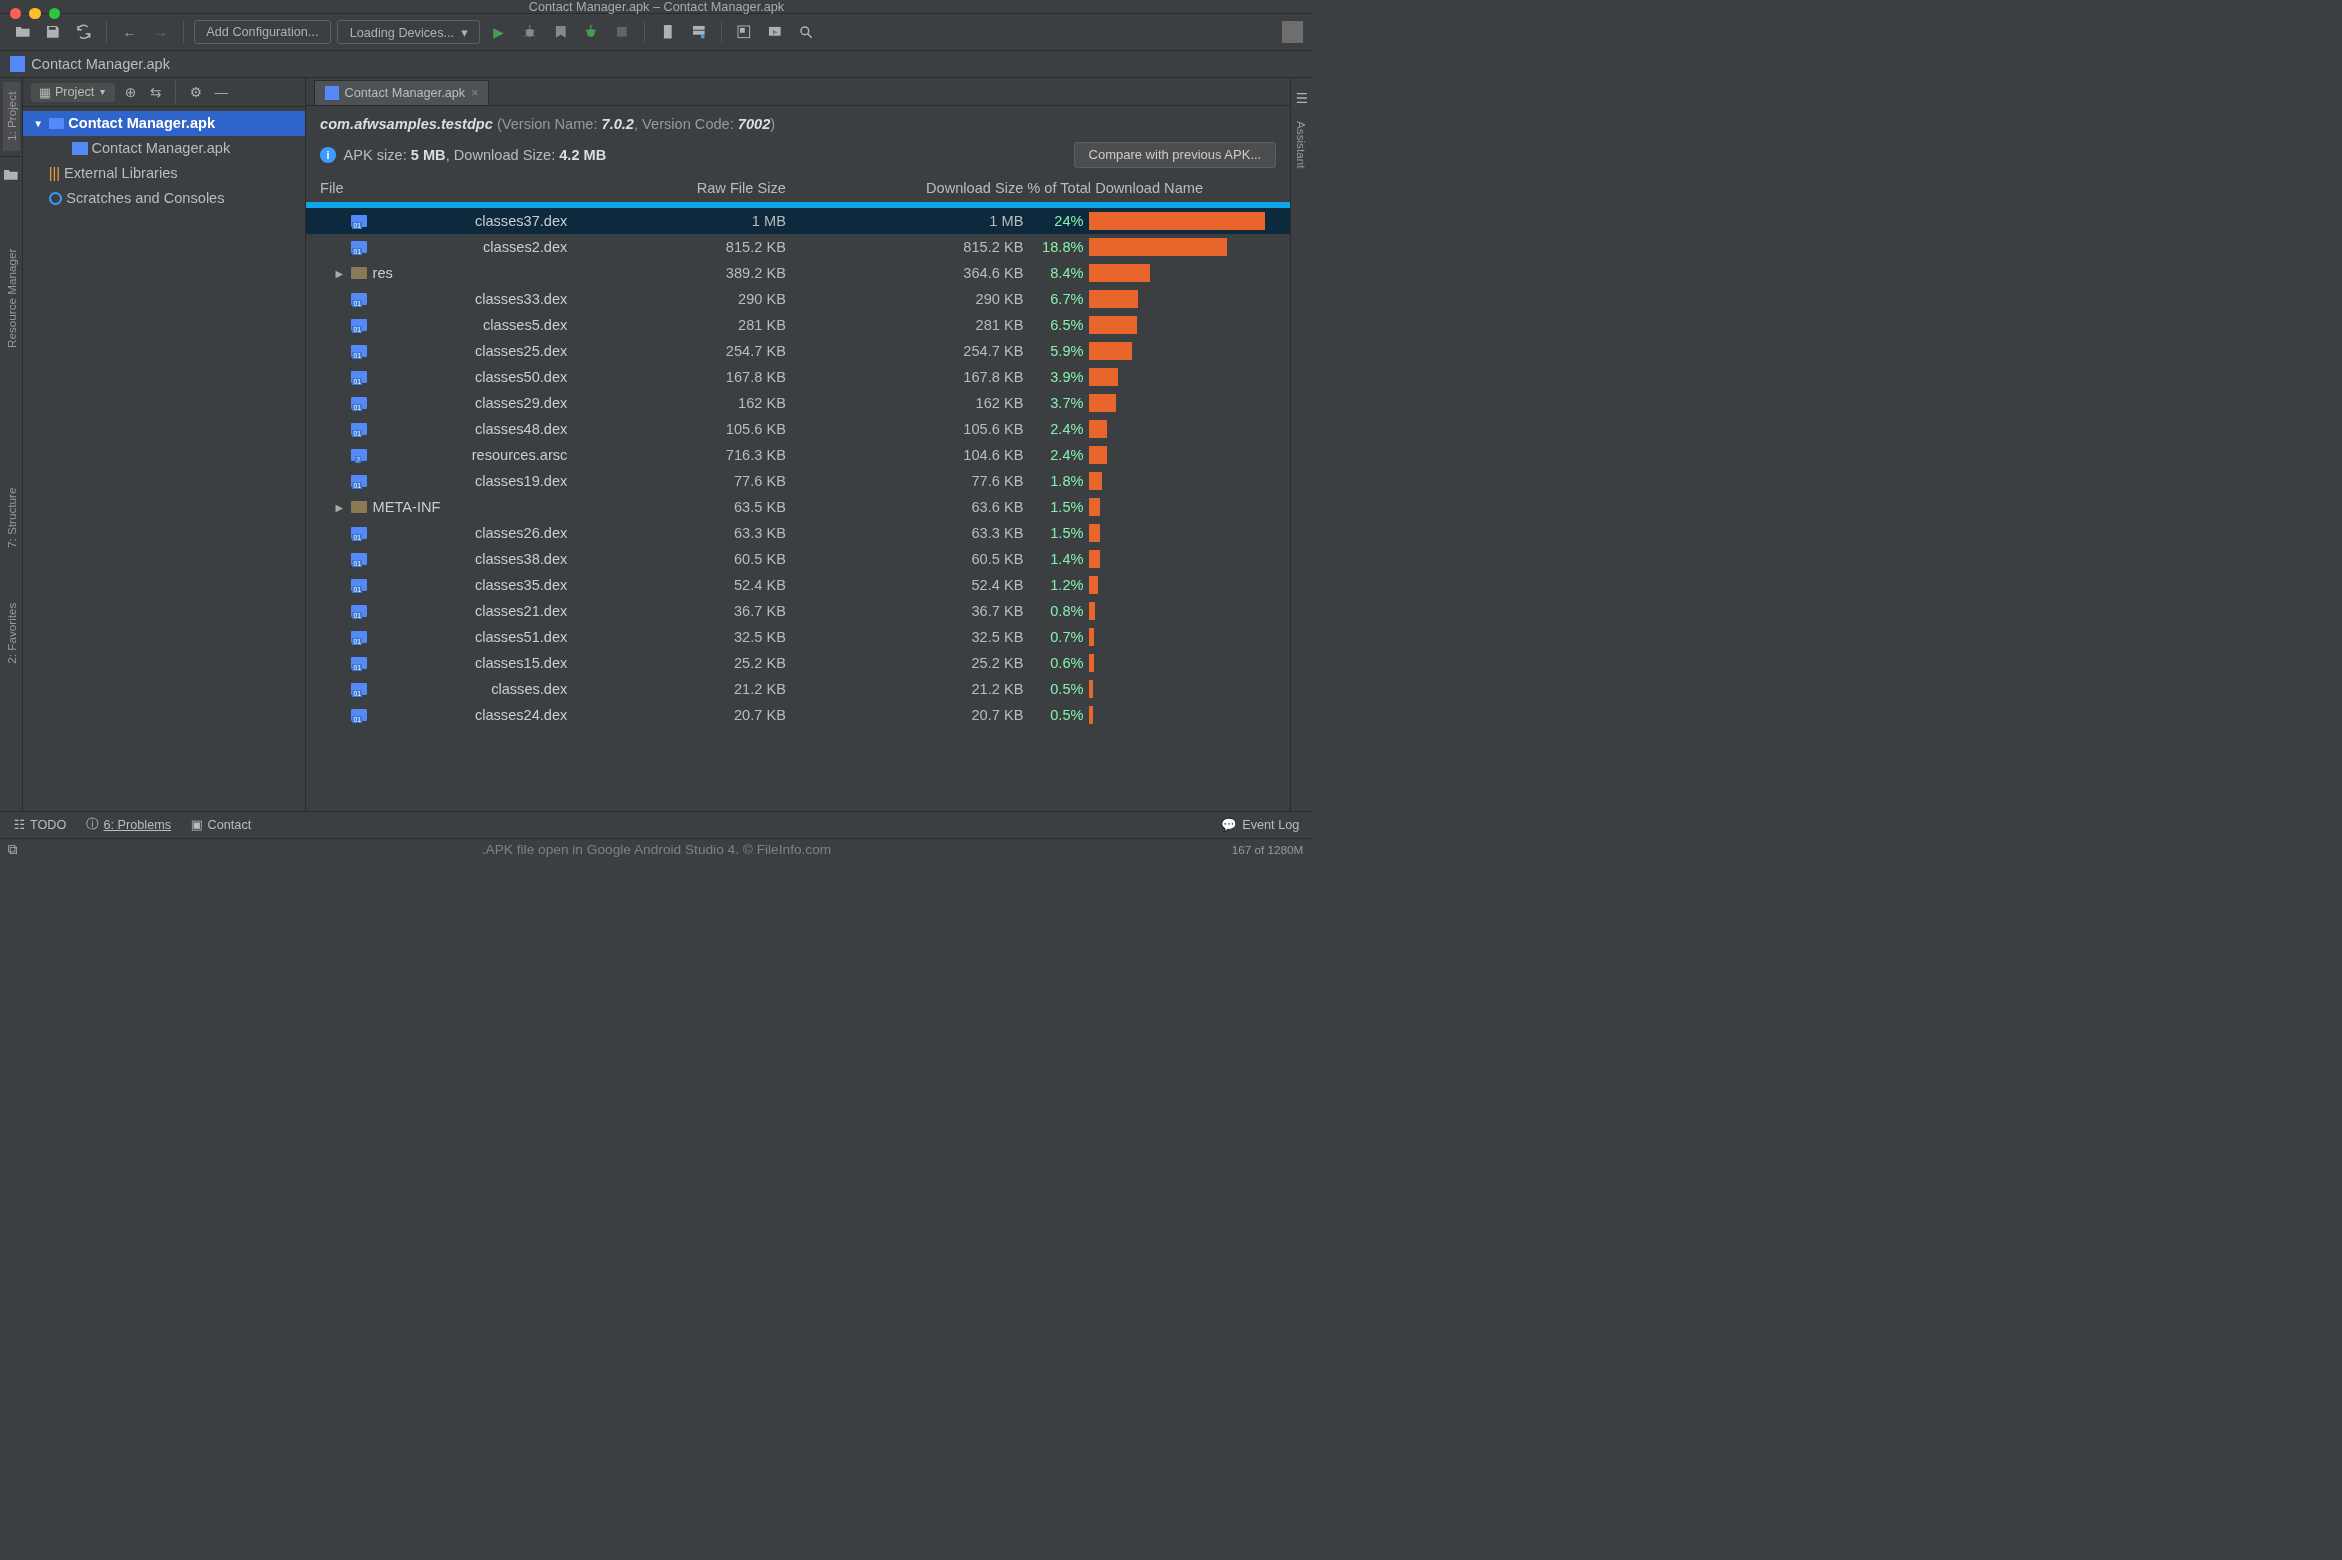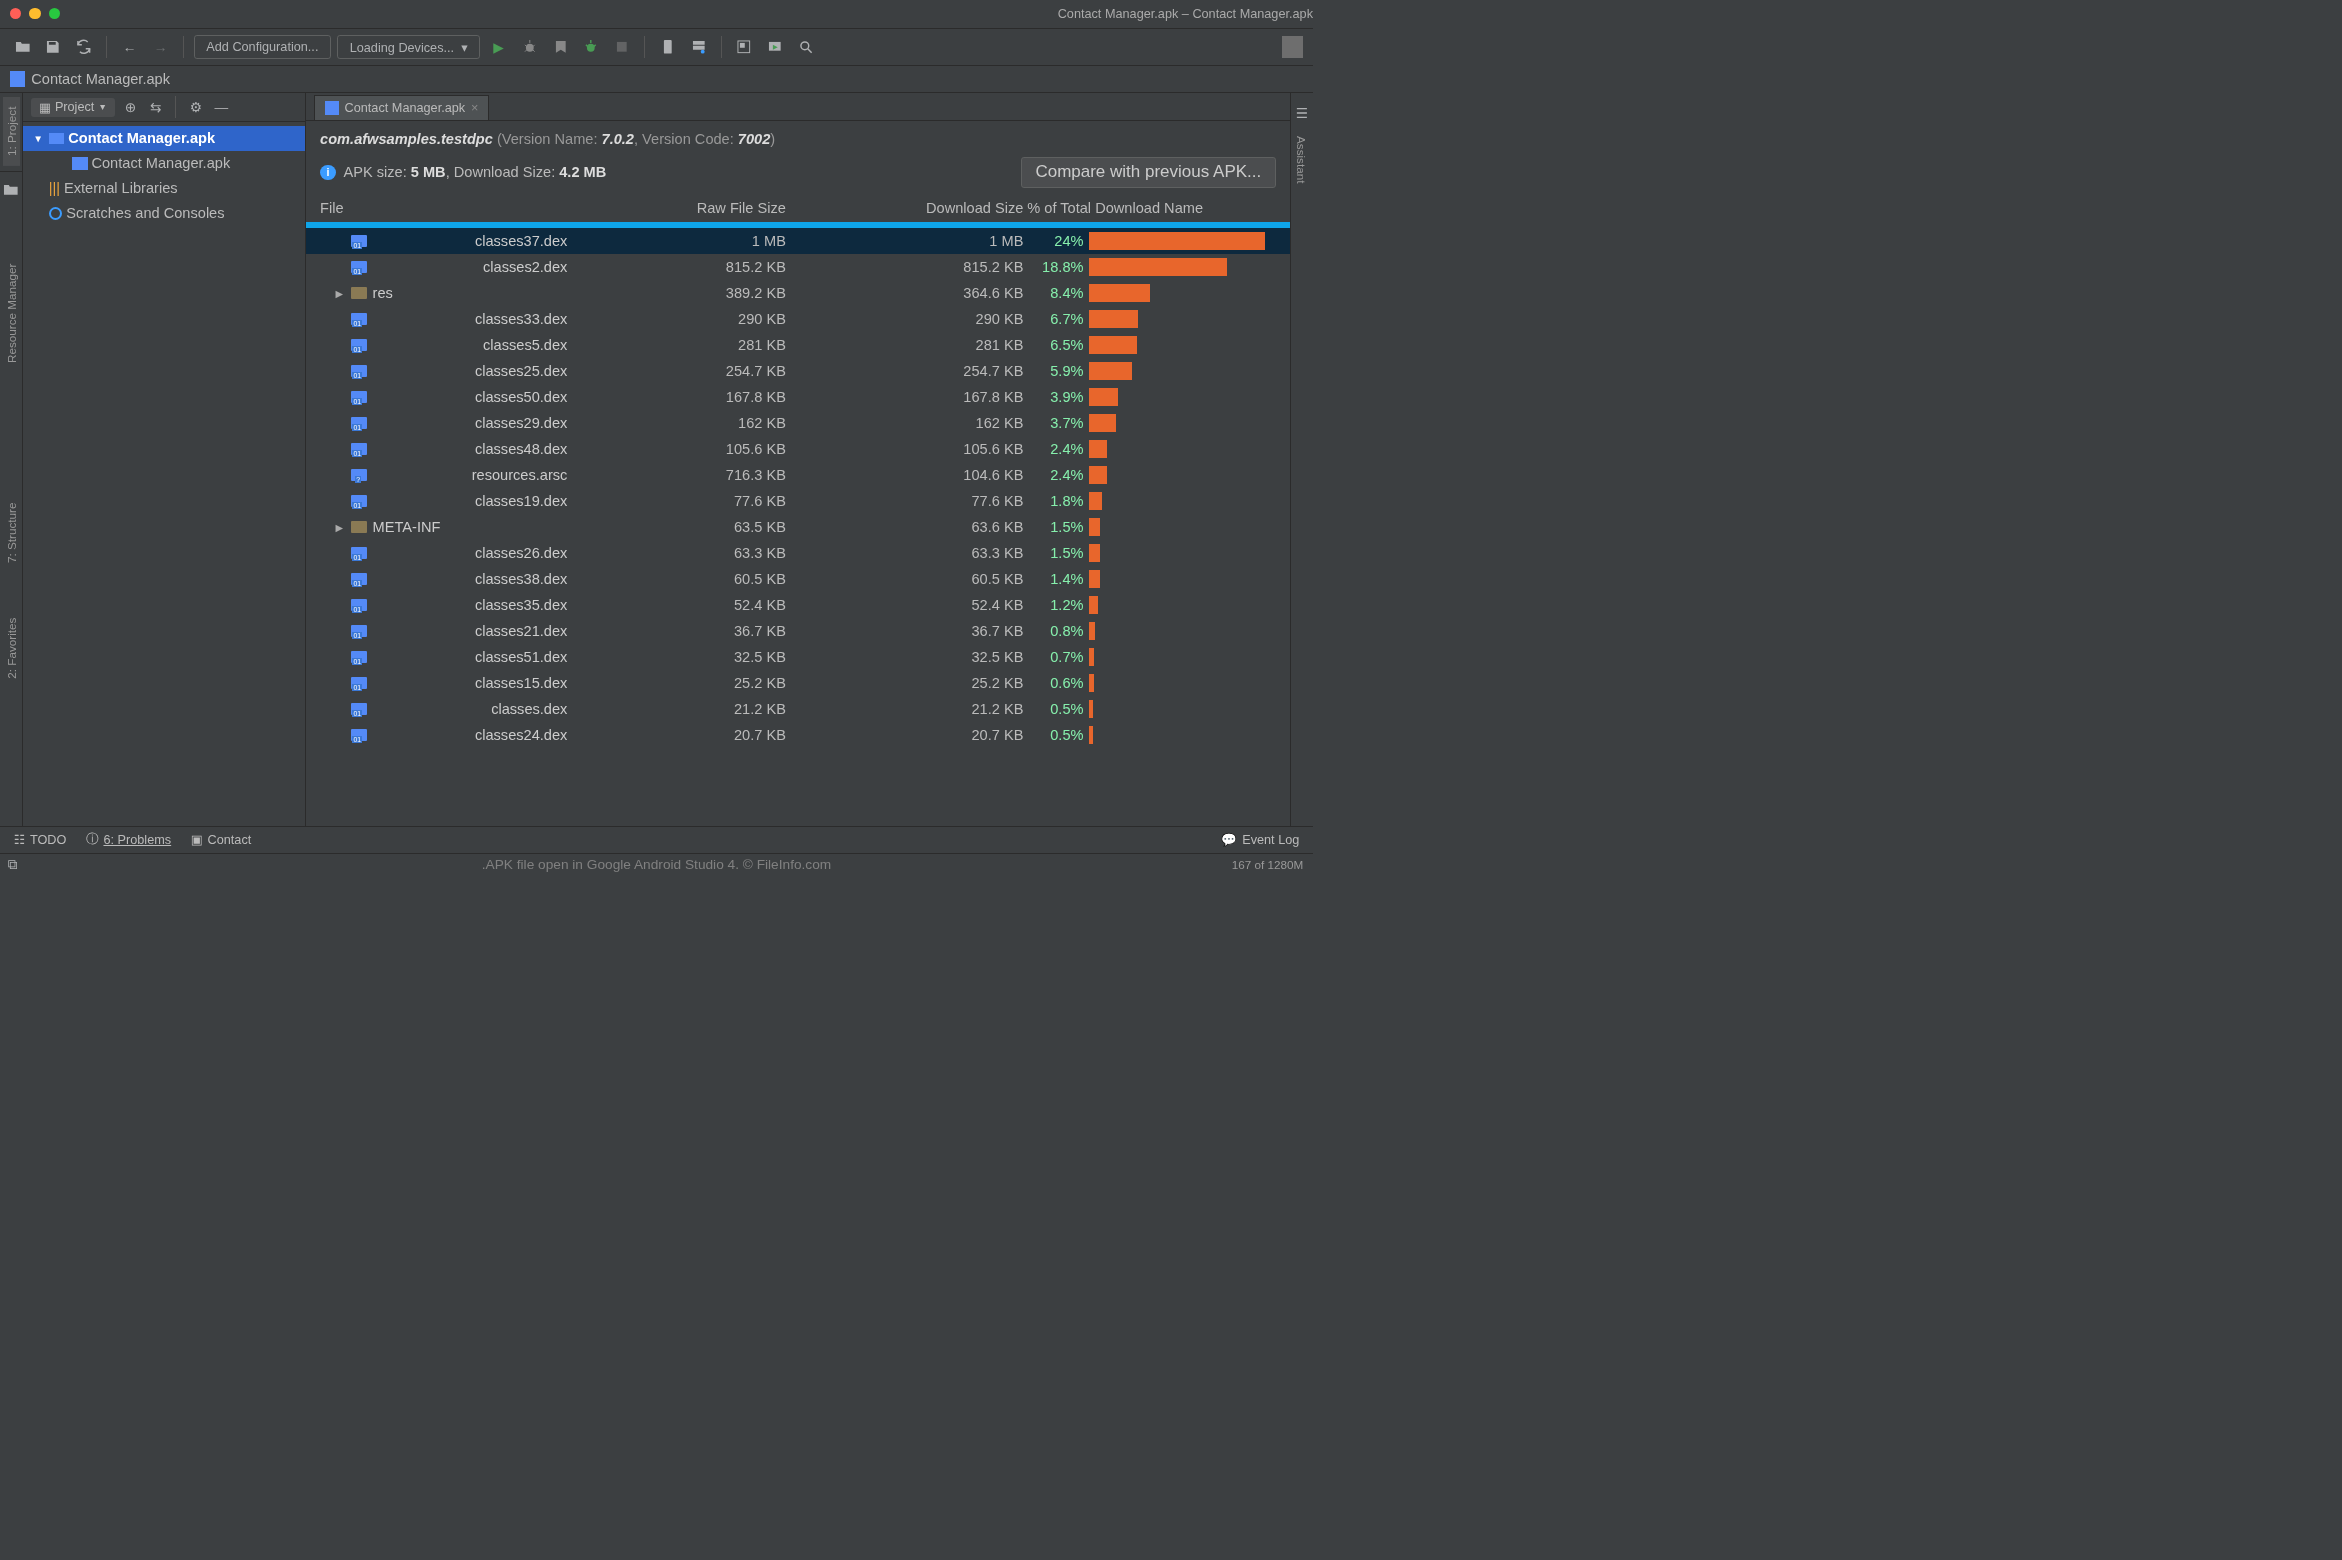--- a/index.html
+++ b/index.html
@@ -1,17 +1,17 @@
 <!DOCTYPE html>
 <html><head>
 <meta charset="utf-8">
 <style>
 * { margin:0; padding:0; box-sizing:border-box; font-family:-apple-system,BlinkMacSystemFont,"Segoe UI",sans-serif; }
 body { background:#3c3f41; color:#bbb; font-size:13.7px; overflow:hidden; width:1313px; height:874px; position:relative; }
-.title-bar { height:29px; background:#3c3f41; display:flex; align-items:center; justify-content:flex-end; position:relative; border-bottom:1px solid #2b2b2b; }
+.title-bar { height:14px; background:#3c3f41; display:flex; align-items:center; justify-content:center; position:relative; border-bottom:1px solid #2b2b2b; }
 .win-ctrls { position:absolute; left:9.8px; top:7.8px; display:flex; gap:7.8px; }
 .win-btn { width:11.7px; height:11.7px; border-radius:50%; }
 .win-close { background:#ff5f57; } .win-min { background:#ffbd2e; } .win-max { background:#28c840; }
 .title-text { color:#aaa; font-size:12.7px; }
 .toolbar { height:37px; background:#3c3f41; display:flex; align-items:center; padding:0 9.8px; gap:5.9px; border-bottom:1px solid #2b2b2b; }
 .tb-btn { width:25px; height:25px; display:flex; align-items:center; justify-content:center; color:#afb1b3; cursor:pointer; }
 .tb-sep { width:1px; height:21.5px; background:#555; margin:0 3.9px; }
 .combo { background:#3c3f41; border:1px solid #5e6060; color:#afb1b3; padding:3.9px 11.7px; border-radius:2.9px; font-size:12.7px; cursor:pointer; }
 .avatar { width:21.5px; height:21.5px; background:#6e6e6e; margin-left:auto; }
 .crumb-bar { height:27px; display:flex; align-items:center; padding:0 9.8px; gap:5.9px; border-bottom:1px solid #2b2b2b; }
@@ -33,21 +33,21 @@
 .tabs { height:28px; display:flex; align-items:flex-end; border-bottom:1px solid #2b2b2b; padding-left:7.8px; }
 .tab { display:flex; align-items:center; gap:5.9px; padding:4.9px 9.8px; background:#4e5254; border:1px solid #2b2b2b; border-bottom:none; font-size:12.7px; color:#bbb; }
 .tab .close { color:#888; cursor:pointer; }
 .apk-hdr { padding:9.8px 13.7px 3.9px; color:#999; font-size:14.6px; }
 .apk-hdr .pkg { color:#999; }
 .apk-hdr .pkg b { color:#ddd; font-weight:600;font-style:italic; }
 .apk-sub { display:flex; align-items:center; padding:5.9px 13.7px; gap:7.8px; }
 .info-ic { width:15.6px; height:15.6px; border-radius:50%; background:#3b9cff; color:#fff; font-size:10.7px; display:flex; align-items:center; justify-content:center; font-weight:bold; }
 .sub-txt { font-size:14.6px; color:#bbb; }
 .sub-txt b { color:#ddd; font-weight:600; }
-.cmp-btn { margin-left:auto; background:#4b4d4f; border:1px solid #5e6060; padding:4.9px 13.7px; color:#ccc; border-radius:2.9px; cursor:pointer; font-size:17px; }
+.cmp-btn { margin-left:auto; background:#4b4d4f; border:1px solid #5e6060; padding:4.9px 13.7px; color:#ccc; border-radius:2.9px; cursor:pointer; font-size:13px; }
 .tbl-head { display:flex; padding:5.9px 0; border-bottom:6px solid #0ea5e9; font-size:14.6px; color:#bbb; }
 .col-file { flex:0 0 261px; padding-left:13.7px; }
 .col-raw { flex:0 0 238px; text-align:right; padding-right:19.5px; }
 .col-dl { flex:0 0 218px; text-align:right; }
 .col-pct-h { flex:1; padding-left:3.9px; }
 .tbl-body { overflow-y:auto; flex:1; }
 .tbl-row { display:flex; align-items:center; height:26px; font-size:14.6px; }
 .tbl-row.sel { background:#0d293e; }
 .rf { display:flex; align-items:center; gap:5.9px; padding-left:29px; flex:0 0 261px; color:#ccc; }
 .rf .arr { width:9.8px; font-size:9.8px; color:#aaa; }

